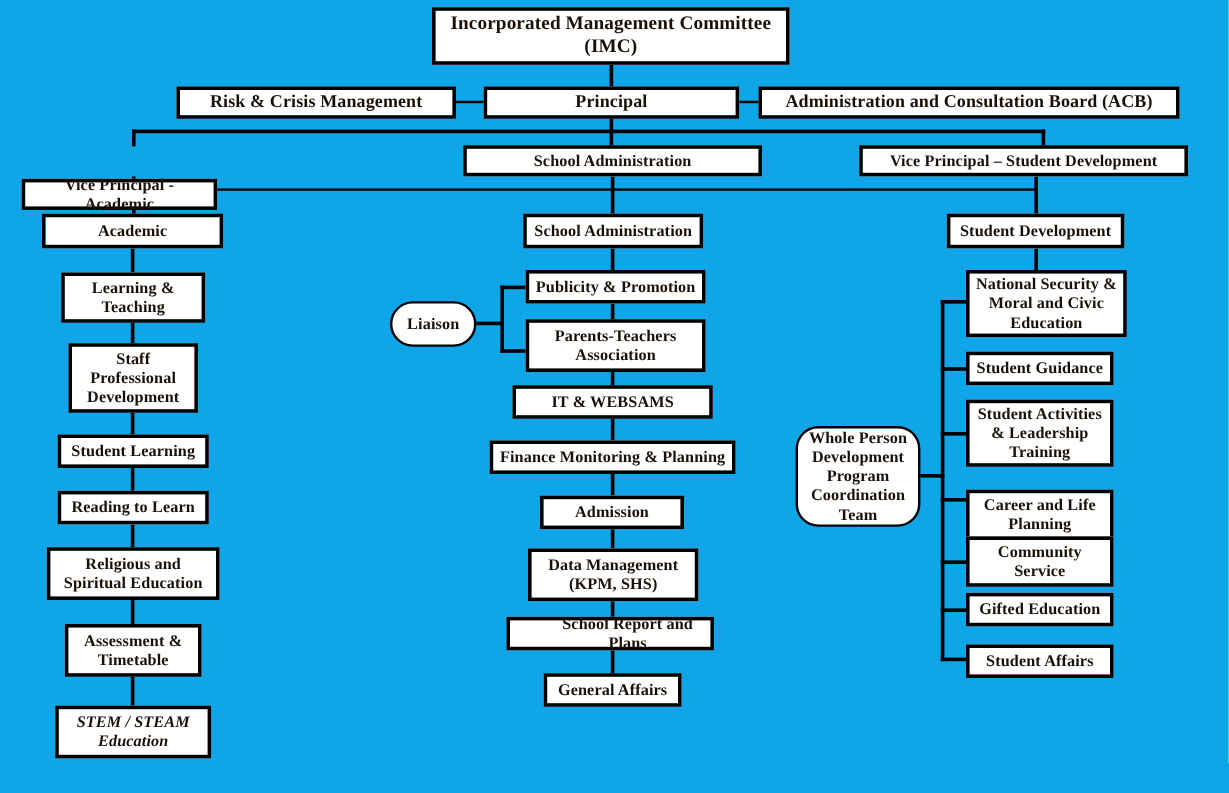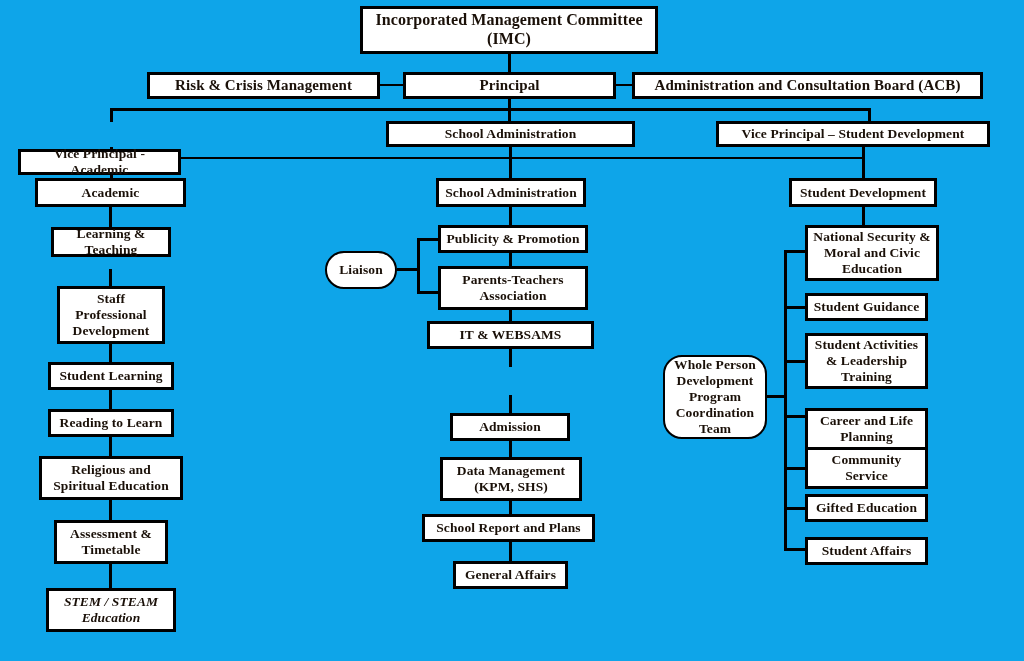--- a/index.html
+++ b/index.html
@@ -96,21 +96,21 @@
   <div class="line vline" style="left:110px; top:147px; width:3px; height:36px;"></div>
   <div class="line vline" style="left:509px; top:147px; width:3px; height:36px;"></div>
   <div class="line vline" style="left:862px; top:147px; width:3px; height:36px;"></div>
   <div class="line hline thin" style="left:110px; top:157px; width:755px; height:2px;"></div>
 
   <div class="node" style="left:35px; top:178px; width:151px; height:29px; font-size:13.5px;">
     <span>Academic</span>
   </div>
 
   <div class="line vline" style="left:109px; top:207px; width:3px; height:20px;"></div>
-  <div class="node" style="left:51px; top:227px; width:120px; height:30px; font-size:13.5px;">
+  <div class="node" style="left:51px; top:227px; width:120px; height:42px; font-size:13.5px;">
     <span>Learning &amp;<br>Teaching</span>
   </div>
 
   <div class="line vline" style="left:109px; top:269px; width:3px; height:17px;"></div>
   <div class="node" style="left:57px; top:286px; width:108px; height:58px; font-size:13.5px;">
     <span>Staff<br>Professional<br>Development</span>
   </div>
 
   <div class="line vline" style="left:109px; top:344px; width:3px; height:18px;"></div>
   <div class="node" style="left:48px; top:362px; width:126px; height:28px; font-size:13.5px;">
@@ -158,33 +158,36 @@
   <div class="line vline" style="left:417px; top:238px; width:3px; height:56px;"></div>
   <div class="line hline" style="left:417px; top:238px; width:23px; height:3px;"></div>
   <div class="line hline" style="left:417px; top:291px; width:23px; height:3px;"></div>
 
   <div class="line vline" style="left:509px; top:310px; width:3px; height:11px;"></div>
   <div class="node" style="left:427px; top:321px; width:167px; height:28px; font-size:13.5px;">
     <span>IT &amp; WEBSAMS</span>
   </div>
 
   <div class="line vline" style="left:509px; top:349px; width:3px; height:18px;"></div>
+  <div class="node" style="left:408px; top:367px; width:205px; height:28px; font-size:13.5px;">
+    <span>Finance Monitoring &amp; Planning</span>
+  </div>
 
   <div class="line vline" style="left:509px; top:395px; width:3px; height:18px;"></div>
   <div class="node" style="left:450px; top:413px; width:120px; height:28px; font-size:13.5px;">
     <span>Admission</span>
   </div>
 
   <div class="line vline" style="left:509px; top:441px; width:3px; height:16px;"></div>
   <div class="node" style="left:440px; top:457px; width:142px; height:44px; font-size:13.5px;">
     <span>Data Management<br>(KPM, SHS)</span>
   </div>
 
   <div class="line vline" style="left:509px; top:501px; width:3px; height:13px;"></div>
-  <div class="node" style="left:422px; top:514px; width:173px; height:28px; font-size:13.5px;">
+  <div class="node" style="left:422px; top:514px; width:173px; height:28px; font-size:13.5px;padding-left:32px;">
     <span>School Report and Plans</span>
   </div>
 
   <div class="line vline" style="left:509px; top:542px; width:3px; height:19px;"></div>
   <div class="node" style="left:453px; top:561px; width:115px; height:28px; font-size:13.5px;">
     <span>General Affairs</span>
   </div>
 
   <div class="node" style="left:789px; top:178px; width:148px; height:29px; font-size:13.5px;">
     <span>Student Development</span>

